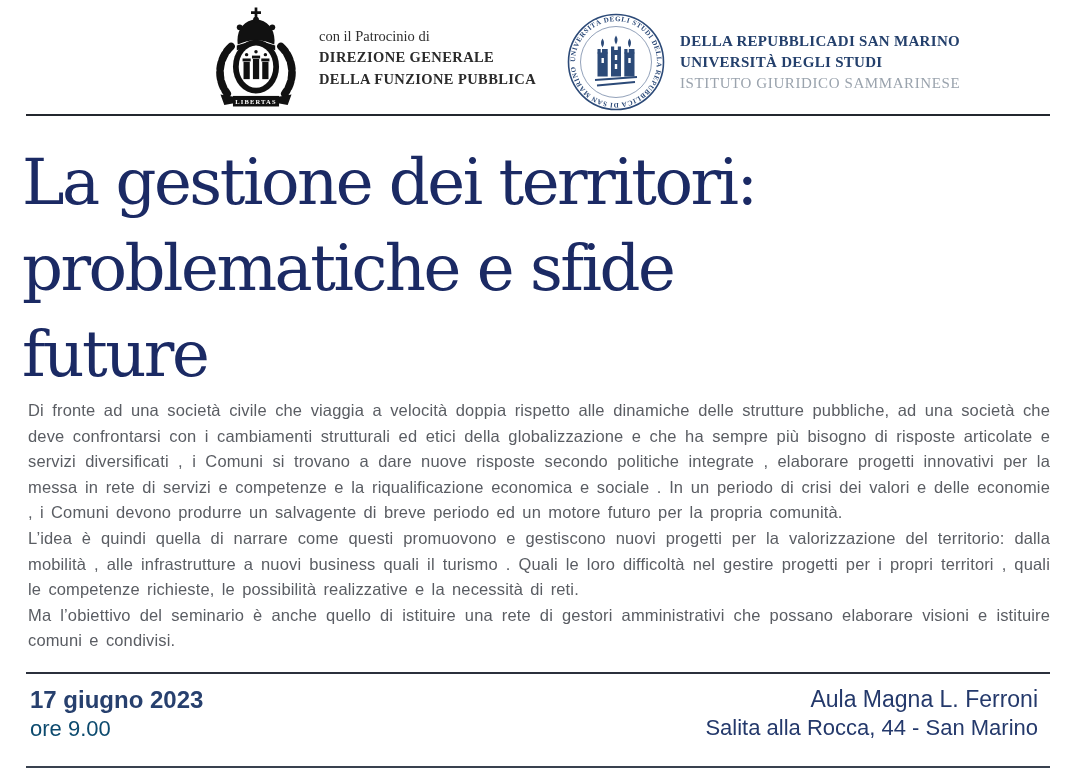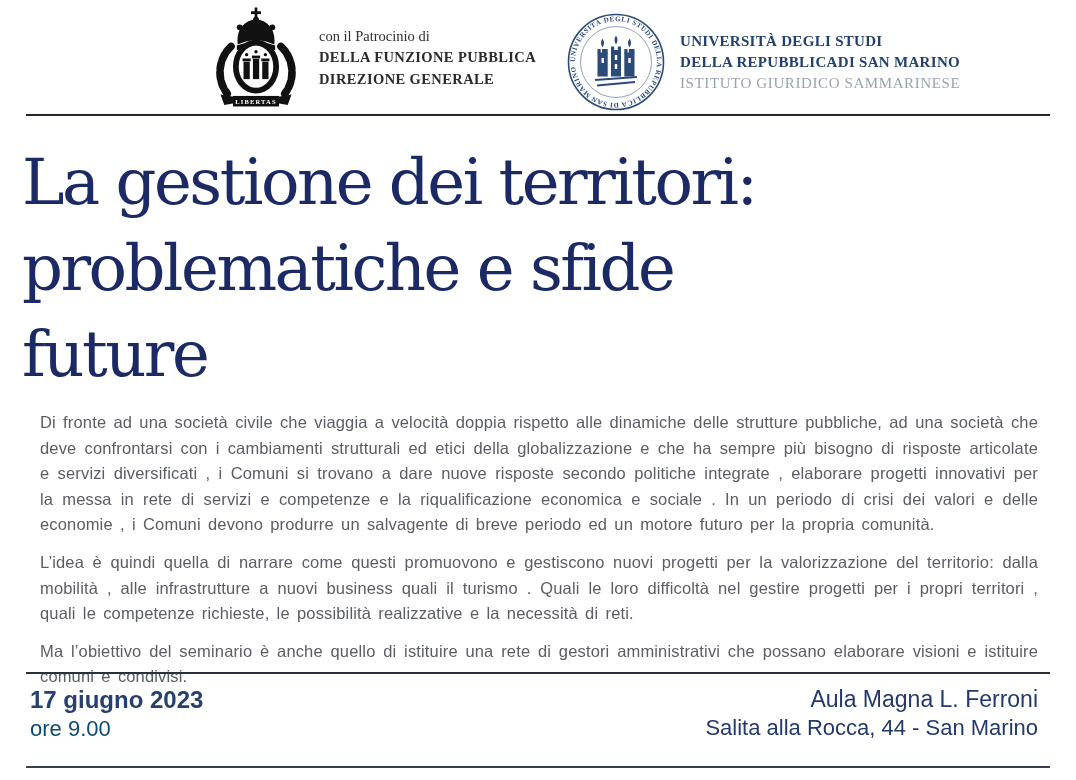--- a/index.html
+++ b/index.html
@@ -54,21 +54,21 @@
   }
 
   
   .body-text {
     position: absolute; left: 28px; top: 398px; width: 1022px;
     color: #5a5d63;
     font-size: 16.5px; line-height: 25.6px;
     letter-spacing: 0.15px; word-spacing: 2.5px;
     text-align: justify;
   }
-  .body-text p { margin: 12px; }
+  .body-text p { margin: 0; }
 
   
   .footer { position: absolute; left: 26px; right: 26px; top: 672px; }
   .footer-rule-top { position: absolute; top: 0; left: 0; right: 0; height: 2px; background: #2b303c; }
   .footer-rule-bottom { position: absolute; top: 94px; left: 0; right: 0; height: 2px; background: #39414f; }
   .footer-row {
     position: absolute; top: 14px; left: 4px; right: 12px;
     display: flex; justify-content: space-between; align-items: flex-start;
   }
   .footer-when { text-align: left; color: #27406e; }
@@ -117,22 +117,22 @@
             <rect x="55.5" y="54.5" width="8.5" height="3"></rect>
             <circle cx="59.8" cy="50.5" r="1.8"></circle>
         </g>
 
         <path d="M13,92 L30,95 L70,95 L87,92 L83,103 L70,100.5 L30,100.5 L17,103 Z" fill="#111111"></path>
         <rect x="26" y="93.5" width="48" height="11" fill="#111111"></rect>
         <text x="50" y="102" text-anchor="middle" font-size="6.8" font-weight="bold" letter-spacing="1.2" fill="#ffffff" font-family="Liberation Serif, serif">LIBERTAS</text>
       </svg>
       <div class="patronage-text">
         <div>con il Patrocinio di</div>
+        <div class="bold-line">DIREZIONE GENERALE</div>
         <div class="bold-line">DELLA FUNZIONE PUBBLICA</div>
-        <div class="bold-line">DIREZIONE GENERALE</div>
       </div>
     </div>
 
     <div class="university">
       <svg class="university-seal" viewBox="0 0 100 100" xmlns="http://www.w3.org/2000/svg">
         <circle cx="50" cy="50" r="47.5" fill="none" stroke="#2c4a78" stroke-width="1.6"></circle>
         <circle cx="50" cy="50" r="35.5" fill="none" stroke="#2c4a78" stroke-width="0.8" opacity="0.65"></circle>
         <defs>
           <path id="sealTextPath" d="M50,50 m-41,0 a41,41 0 1,1 82,0 a41,41 0 1,1 -82,0" fill="none"></path>
         </defs>
@@ -162,22 +162,22 @@
             <rect x="48.8" y="52" width="2.4" height="5"></rect>
           <rect x="62.3" y="46" width="2.4" height="5"></rect>
         </g>
 
         <g stroke="#2c4a78" stroke-width="1.8" fill="none">
           <path d="M29,68 L71,65"></path>
           <path d="M31,73.5 L69,70"></path>
         </g>
       </svg>
       <div class="university-text">
+        <div class="navy-line">DELLA REPUBBLICADI SAN MARINO</div>
         <div class="navy-line">UNIVERSITÀ DEGLI STUDI</div>
-        <div class="navy-line">DELLA REPUBBLICADI SAN MARINO</div>
         <div class="muted-line">ISTITUTO GIURIDICO SAMMARINESE</div>
       </div>
     </div>
   </header>
 
   <div class="rule rule-top"></div>
 
   <h1 class="title" style="margin:0;">
     <span>La gestione dei territori:</span><br>
     <span>problematiche e sfide</span><br>

